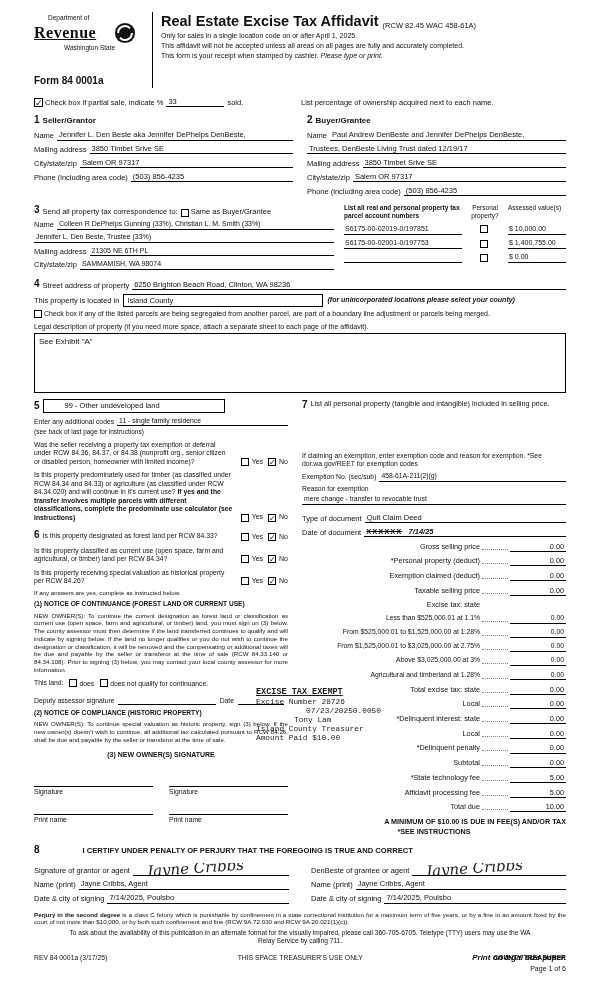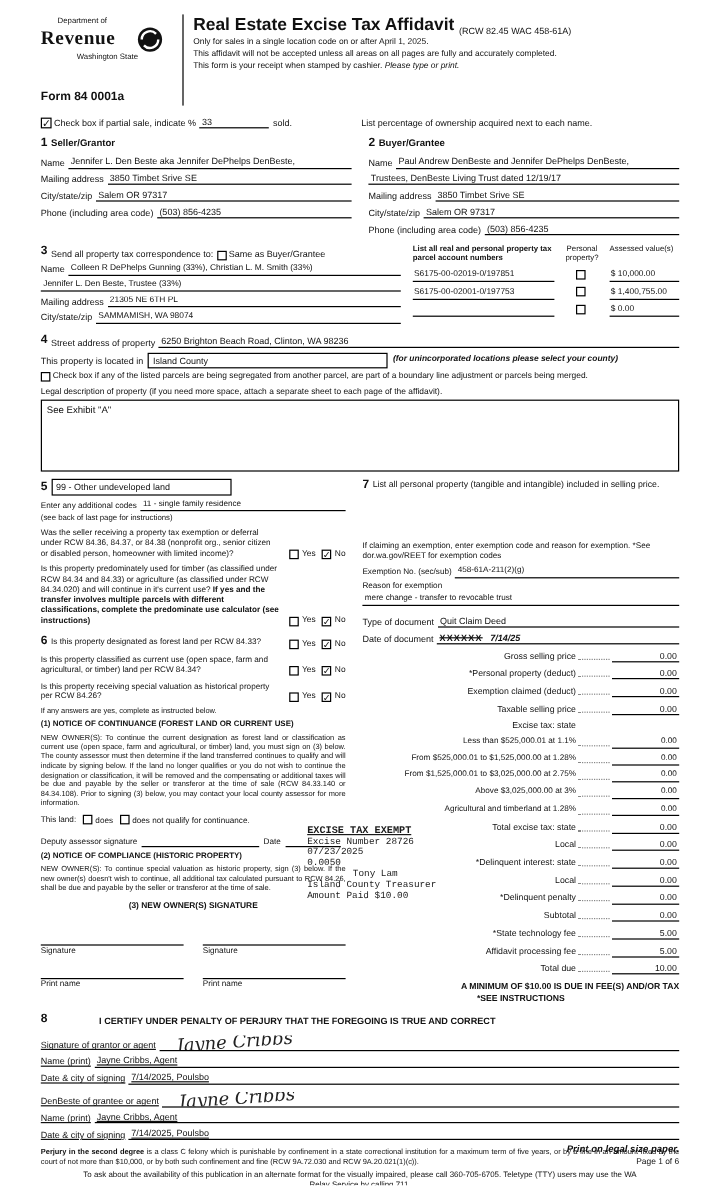--- a/index.html
+++ b/index.html
@@ -7,21 +7,21 @@
   .page {
     position:relative; width:600px; height:988px; background:#fff; overflow:hidden;
     font-family:"Liberation Sans", sans-serif; color:#111; font-size:7.5px; line-height:1.25;
   }
   .content { padding:12px 34px 0 34px; }
 
   
   .hdr { display:flex; align-items:stretch; }
   .hdr-left { width:118px; flex:none; padding-top:2px; }
   .dept1 { font-size:6.5px; padding-left:14px; }
-  .dept-row { display:flex; align-items:center; gap:18px; }
+  .dept-row { display:flex; align-items:center; gap:18px;text-decoration:underline; }
   .dept-name { font-family:"Liberation Serif", serif; font-weight:bold; font-size:16px; letter-spacing:0.5px; }
   .logo svg { display:block; }
   .dept3 { font-size:6.5px; padding-left:30px; }
   .form-no { font-weight:bold; font-size:10px; margin-top:23px; }
   .hdr-right { flex:1; border-left:1px solid #000; padding-left:8px; }
   .title-row { display:flex; align-items:flex-end; gap:4px; }
   .title { font-weight:bold; font-size:14.5px; white-space:nowrap; }
   .title-rcw { font-size:7.5px; }
   .note { font-size:7px; margin-top:1.5px; }
   .it { font-style:italic; }
@@ -62,21 +62,21 @@
   .located-note { font-style:italic; font-weight:bold; font-size:7px; }
   .seg-row { display:flex; align-items:flex-start; margin-top:3.5px; font-size:7px; }
   .legal-label { margin-top:3.5px; font-size:7px; }
   .legal-box { border:1px solid #000; height:60px; margin-top:2px; padding:3px 4px; font-size:8px; }
 
   
   .cols57 { display:flex; gap:14px; margin-top:6px; }
   .col5 { width:254px; flex:none; }
   .col7 { flex:1; min-width:0; }
   .code-row { display:flex; align-items:center; }
-  .code-box { border:1px solid #000; width:150px; padding:1px 3px; min-height:12px; font-size:7.5px; }
+  .code-box { border:1px solid #000; width:182px; padding:1px 21px; min-height:12px; font-size:7.5px; }
   .small-note { font-size:6.5px; margin-top:1.5px; }
   .qrow { display:flex; align-items:flex-end; margin-top:5px; font-size:6.8px; }
   .qtext { flex:1; padding-right:4px; }
   .yn { white-space:nowrap; display:flex; align-items:center; gap:1px; flex:none; font-size:7px; }
   .yn .cb { margin-left:4px; }
   .para { font-size:6.2px; text-align:justify; margin-top:3px; }
   .subhead { font-weight:bold; font-size:6.6px; margin-top:4px; }
   .land-row { display:flex; flex-wrap:wrap; align-items:center; gap:6px; margin-top:5px; font-size:6.8px; }
   .deputy-row { display:flex; align-items:flex-end; margin-top:8px; font-size:6.8px; }
   .deputy-row .fill { flex:1; border-bottom:1px solid #000; margin:0 4px; min-height:9px; }
@@ -98,28 +98,28 @@
   .tl-head .tl-leader, .tl-head .tl-amount { border-bottom:none; }
   .min-note { font-weight:bold; font-size:7.2px; text-align:right; margin-top:5px; }
   .see-note { font-weight:bold; font-size:7.2px; text-align:center; margin-top:1px; }
   .struck { text-decoration:line-through; letter-spacing:1px; }
   .hand { font-style:italic; }
 
   
   .stamp { position:absolute; left:256px; top:688px; width:175px;
            font-family:"Liberation Mono", monospace; font-size:7.8px; color:#1a1a1a; line-height:1.15; }
   .stamp .s1 { font-weight:bold; font-size:8.5px;text-decoration:underline; }
-  .stamp .srow { display:flex; justify-content:center;flex-direction:column; }
+  .stamp .srow { display:flex; justify-content:center; }
   .stamp .sname { padding-left:38px; }
 
   
   .sec8 { margin-top:8px; }
   .sec8-head { display:flex; align-items:center; }
   .sec8-title { font-weight:bold; font-size:7.6px;padding-left:40px; }
-  .cert-grid { display:grid; grid-template-columns:1fr; column-gap:22px;text-decoration:underline; }
+  .cert-grid { display:grid; grid-template-columns:1fr 1fr; column-gap:22px; }
   .sigfield { position:relative; height:13px; }
   .script { font-family:"DejaVu Serif", serif; font-style:italic; font-size:15px; color:#222;
             position:absolute; left:14px; bottom:-3px; transform:rotate(-4deg); white-space:nowrap; }
 
   
   .perjury { font-size:6.2px; text-align:justify; margin-top:7px; }
   .altfmt { font-size:6.6px; text-align:center; margin-top:3px; padding:0 30px; }
   .foot-row { display:flex; justify-content:space-between; align-items:center; font-size:6.8px; margin-top:8px; }
   .foot-center { font-weight:normal; }
   .legal-paper { position:absolute; right:34px; bottom:14px; text-align:right; }

